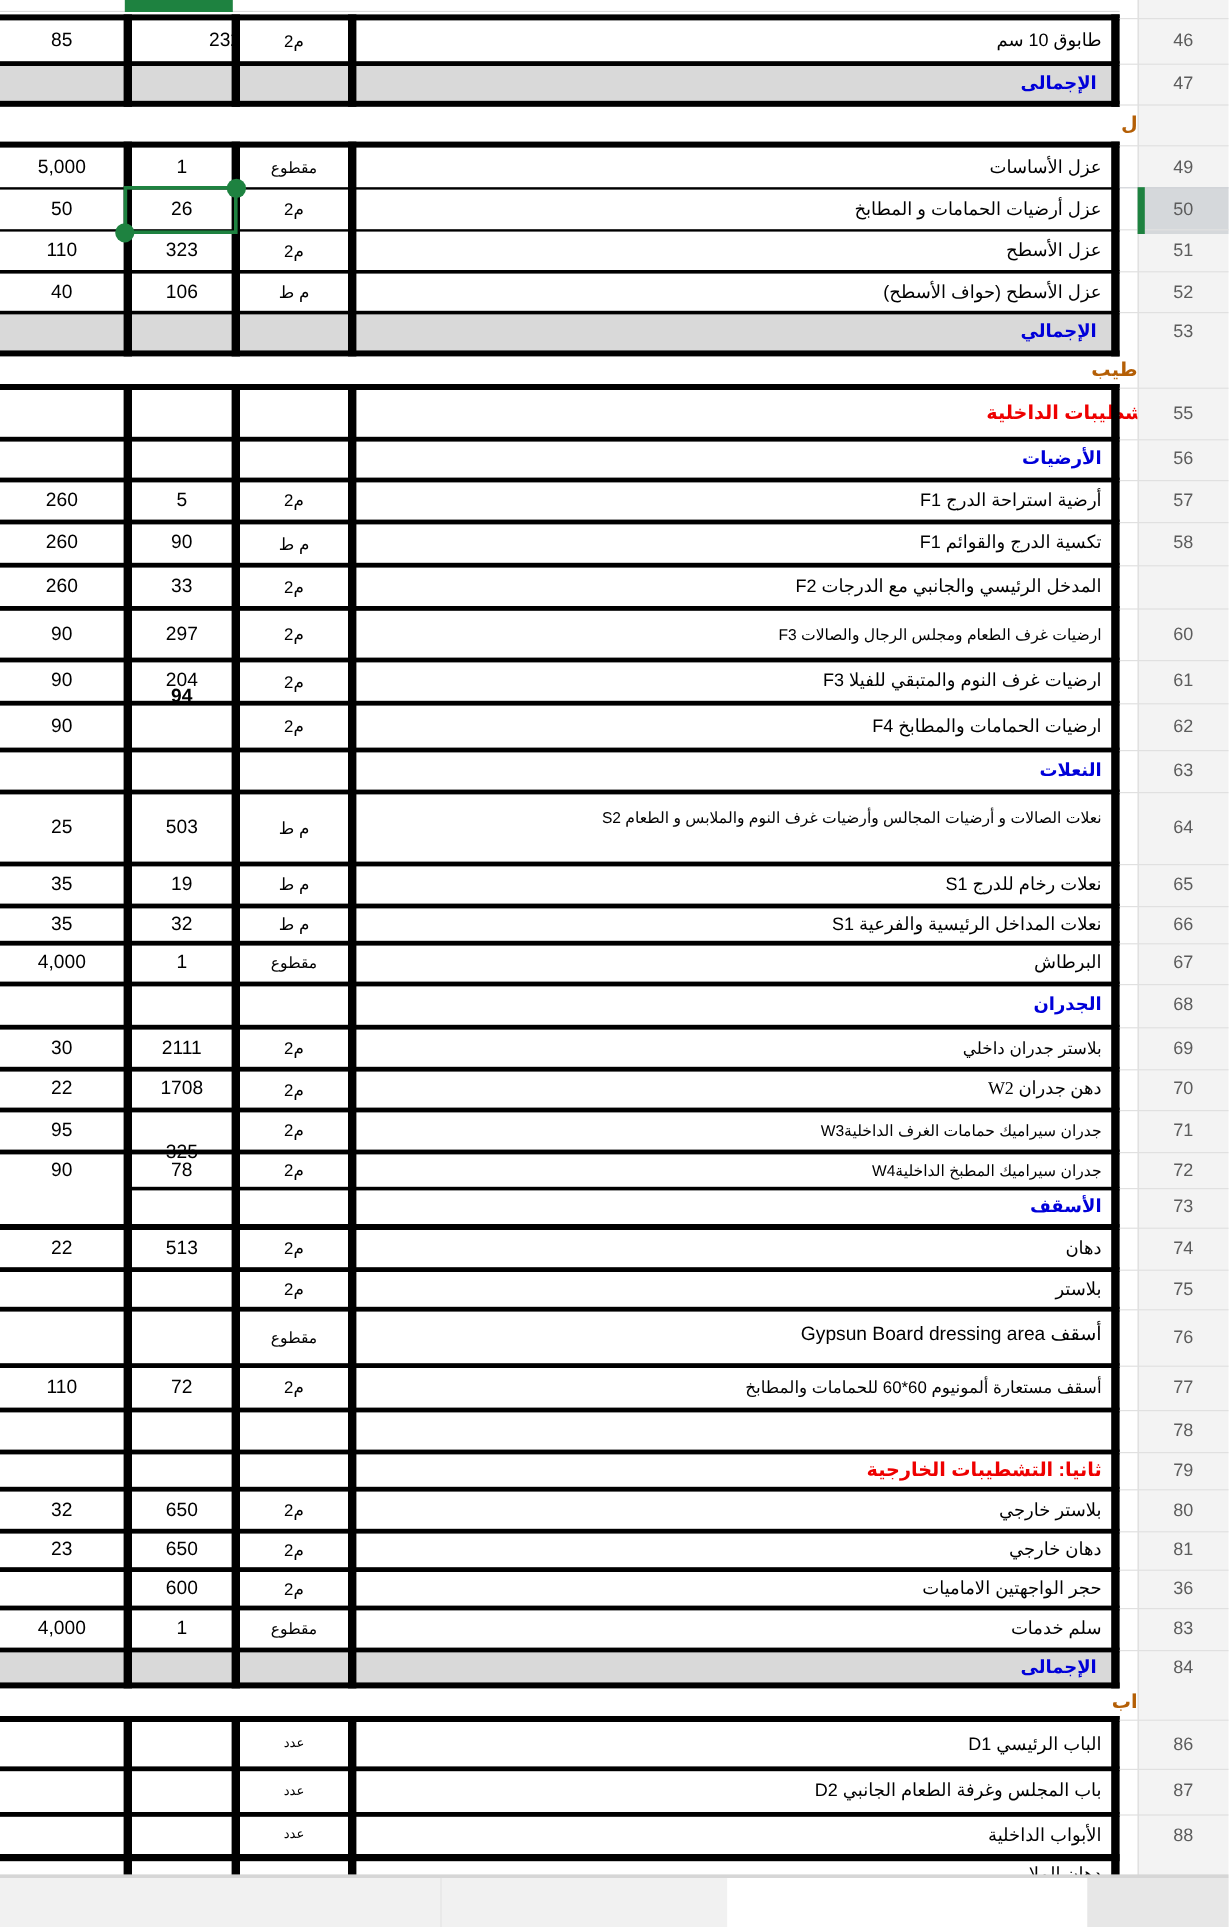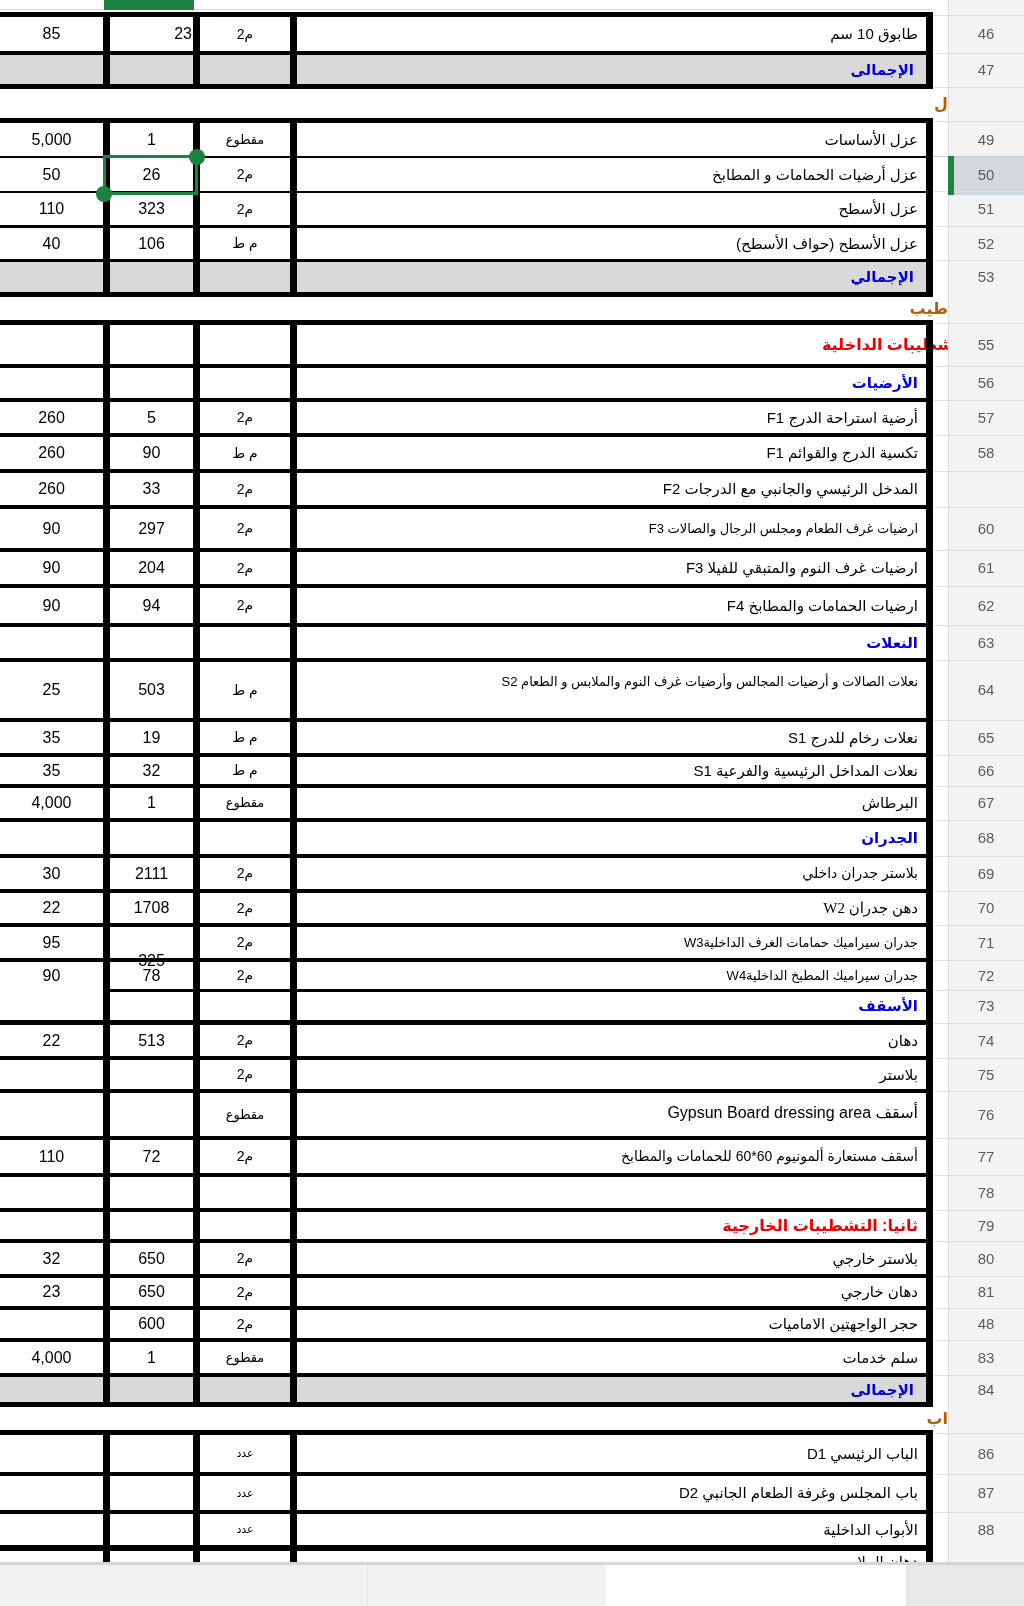--- a/index.html
+++ b/index.html
@@ -102,21 +102,21 @@
       <div class=" cell num" style="left: 110px; top: 509px; width: 83px; height: 39px; line-height: 39px; z-index: 2; position: absolute;">297</div>
       <div class=" cell num" style="left: 0px; top: 509px; width: 103px; height: 39px; line-height: 39px; z-index: 2; position: absolute;">90</div>
       <div style="left: 0px; top: 584px; width: 933px; height: 4px; background: rgb(0, 0, 0); z-index: 3; position: absolute;"></div>
       <div class=" cell desc" dir="rtl" style="left: 297px; top: 552px; width: 629px; height: 32px; line-height: 32px; z-index: 2; position: absolute;">ارضيات غرف النوم والمتبقي للفيلا F3</div>
       <div class=" cell unit" dir="rtl" style="left: 200px; top: 552px; width: 90px; height: 32px; line-height: 32px; z-index: 2; position: absolute;">م2</div>
       <div class=" cell num" style="left: 110px; top: 552px; width: 83px; height: 32px; line-height: 32px; z-index: 2; position: absolute;">204</div>
       <div class=" cell num" style="left: 0px; top: 552px; width: 103px; height: 32px; line-height: 32px; z-index: 2; position: absolute;">90</div>
       <div style="left: 0px; top: 623px; width: 933px; height: 4px; background: rgb(0, 0, 0); z-index: 3; position: absolute;"></div>
       <div class=" cell desc" dir="rtl" style="left: 297px; top: 588px; width: 629px; height: 35px; line-height: 35px; z-index: 2; position: absolute;">ارضيات الحمامات والمطابخ F4</div>
       <div class=" cell unit" dir="rtl" style="left: 200px; top: 588px; width: 90px; height: 35px; line-height: 35px; z-index: 2; position: absolute;">م2</div>
-      <div class=" cell num" style="left: 110px; top: 588px; width: 83px; height: 35px; line-height: 35px; z-index: 2; position: absolute;">94</div>
+      <div class=" cell num" style="left: 110px; top: 563px; width: 83px; height: 35px; line-height: 35px; z-index: 2; position: absolute; font-weight: bold;">94</div>
       <div class=" cell num" style="left: 0px; top: 588px; width: 103px; height: 35px; line-height: 35px; z-index: 2; position: absolute;">90</div>
       <div style="left: 0px; top: 658px; width: 933px; height: 4px; background: rgb(0, 0, 0); z-index: 3; position: absolute;"></div>
       <div class=" cell desc bluehead" dir="rtl" style="left: 297px; top: 627px; width: 629px; height: 31px; line-height: 31px; z-index: 2; position: absolute;">النعلات</div>
       <div style="left: 0px; top: 718px; width: 933px; height: 4px; background: rgb(0, 0, 0); z-index: 3; position: absolute;"></div>
       <div class=" cell desc" dir="rtl" style="left: 297px; top: 662px; width: 629px; height: 56px; line-height: 40px; z-index: 2; position: absolute; font-size: 13px;">نعلات الصالات و أرضيات المجالس وأرضيات غرف النوم والملابس و الطعام S2</div>
       <div class=" cell unit" dir="rtl" style="left: 200px; top: 662px; width: 90px; height: 56px; line-height: 56px; z-index: 2; position: absolute;">م ط</div>
       <div class=" cell num" style="left: 110px; top: 662px; width: 83px; height: 56px; line-height: 56px; z-index: 2; position: absolute;">503</div>
       <div class=" cell num" style="left: 0px; top: 662px; width: 103px; height: 56px; line-height: 56px; z-index: 2; position: absolute;">25</div>
       <div style="left: 0px; top: 753px; width: 933px; height: 4px; background: rgb(0, 0, 0); z-index: 3; position: absolute;"></div>
       <div class=" cell desc" dir="rtl" style="left: 297px; top: 722px; width: 629px; height: 31px; line-height: 31px; z-index: 2; position: absolute;">نعلات رخام للدرج S1</div>
@@ -293,21 +293,21 @@
       <div class=" rownum" style="left: 948px; top: 1140px; height: 33px; line-height: 33px; z-index: 6; position: absolute;">77</div>
       <div style="left: 933px; top: 1138px; width: 91px; height: 1px; background: rgb(224, 224, 224); z-index: 5; position: absolute;"></div>
       <div class=" rownum" style="left: 948px; top: 1177px; height: 31px; line-height: 31px; z-index: 6; position: absolute;">78</div>
       <div style="left: 933px; top: 1175px; width: 91px; height: 1px; background: rgb(224, 224, 224); z-index: 5; position: absolute;"></div>
       <div class=" rownum" style="left: 948px; top: 1212px; height: 27px; line-height: 27px; z-index: 6; position: absolute;">79</div>
       <div style="left: 933px; top: 1210px; width: 91px; height: 1px; background: rgb(224, 224, 224); z-index: 5; position: absolute;"></div>
       <div class=" rownum" style="left: 948px; top: 1243px; height: 31px; line-height: 31px; z-index: 6; position: absolute;">80</div>
       <div style="left: 933px; top: 1241px; width: 91px; height: 1px; background: rgb(224, 224, 224); z-index: 5; position: absolute;"></div>
       <div class=" rownum" style="left: 948px; top: 1278px; height: 28px; line-height: 28px; z-index: 6; position: absolute;">81</div>
       <div style="left: 933px; top: 1276px; width: 91px; height: 1px; background: rgb(224, 224, 224); z-index: 5; position: absolute;"></div>
-      <div class=" rownum" style="left: 948px; top: 1310px; height: 28px; line-height: 28px; z-index: 6; position: absolute;">48</div>
+      <div class=" rownum" style="left: 948px; top: 1310px; height: 28px; line-height: 28px; z-index: 6; position: absolute;">36</div>
       <div style="left: 933px; top: 1308px; width: 91px; height: 1px; background: rgb(224, 224, 224); z-index: 5; position: absolute;"></div>
       <div class=" rownum" style="left: 948px; top: 1342px; height: 31px; line-height: 31px; z-index: 6; position: absolute;">83</div>
       <div style="left: 933px; top: 1340px; width: 91px; height: 1px; background: rgb(224, 224, 224); z-index: 5; position: absolute;"></div>
       <div class=" rownum" style="left: 948px; top: 1377px; height: 25px; line-height: 25px; z-index: 6; position: absolute;">84</div>
       <div style="left: 933px; top: 1375px; width: 91px; height: 1px; background: rgb(224, 224, 224); z-index: 5; position: absolute;"></div>
       <div class=" rownum" style="left: 948px; top: 1435px; height: 37px; line-height: 37px; z-index: 6; position: absolute;">86</div>
       <div style="left: 933px; top: 1433px; width: 91px; height: 1px; background: rgb(224, 224, 224); z-index: 5; position: absolute;"></div>
       <div class=" rownum" style="left: 948px; top: 1476px; height: 34px; line-height: 34px; z-index: 6; position: absolute;">87</div>
       <div style="left: 933px; top: 1474px; width: 91px; height: 1px; background: rgb(224, 224, 224); z-index: 5; position: absolute;"></div>
       <div class=" rownum" style="left: 948px; top: 1514px; height: 31px; line-height: 31px; z-index: 6; position: absolute;">88</div>

